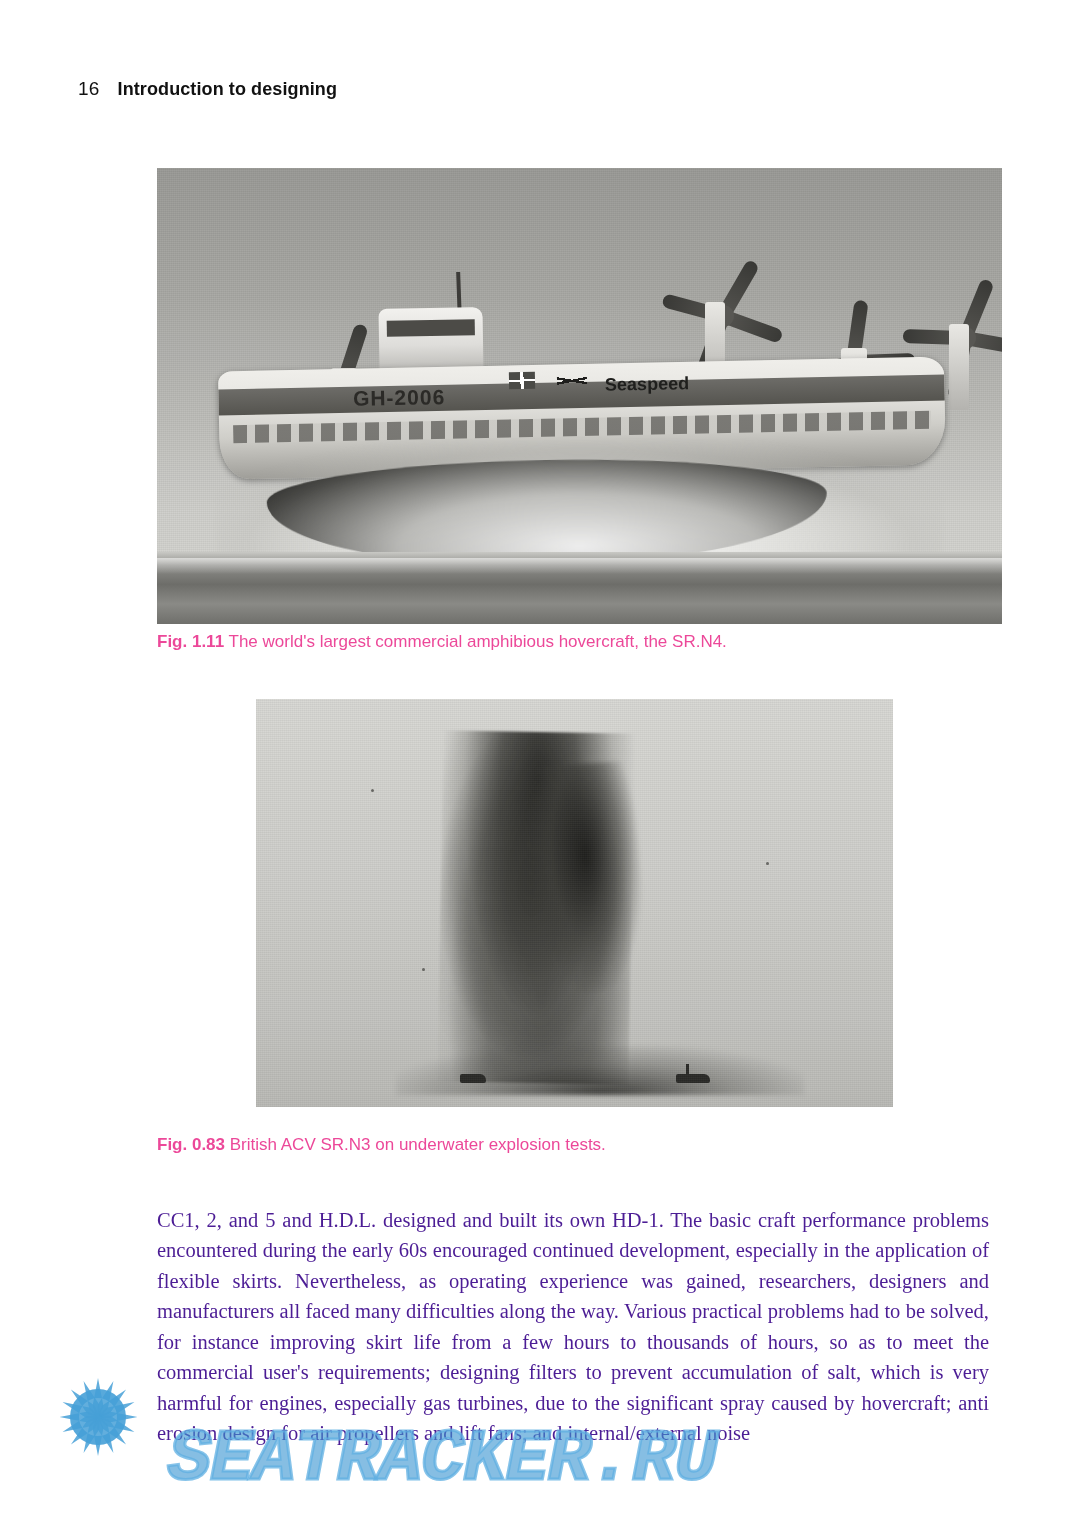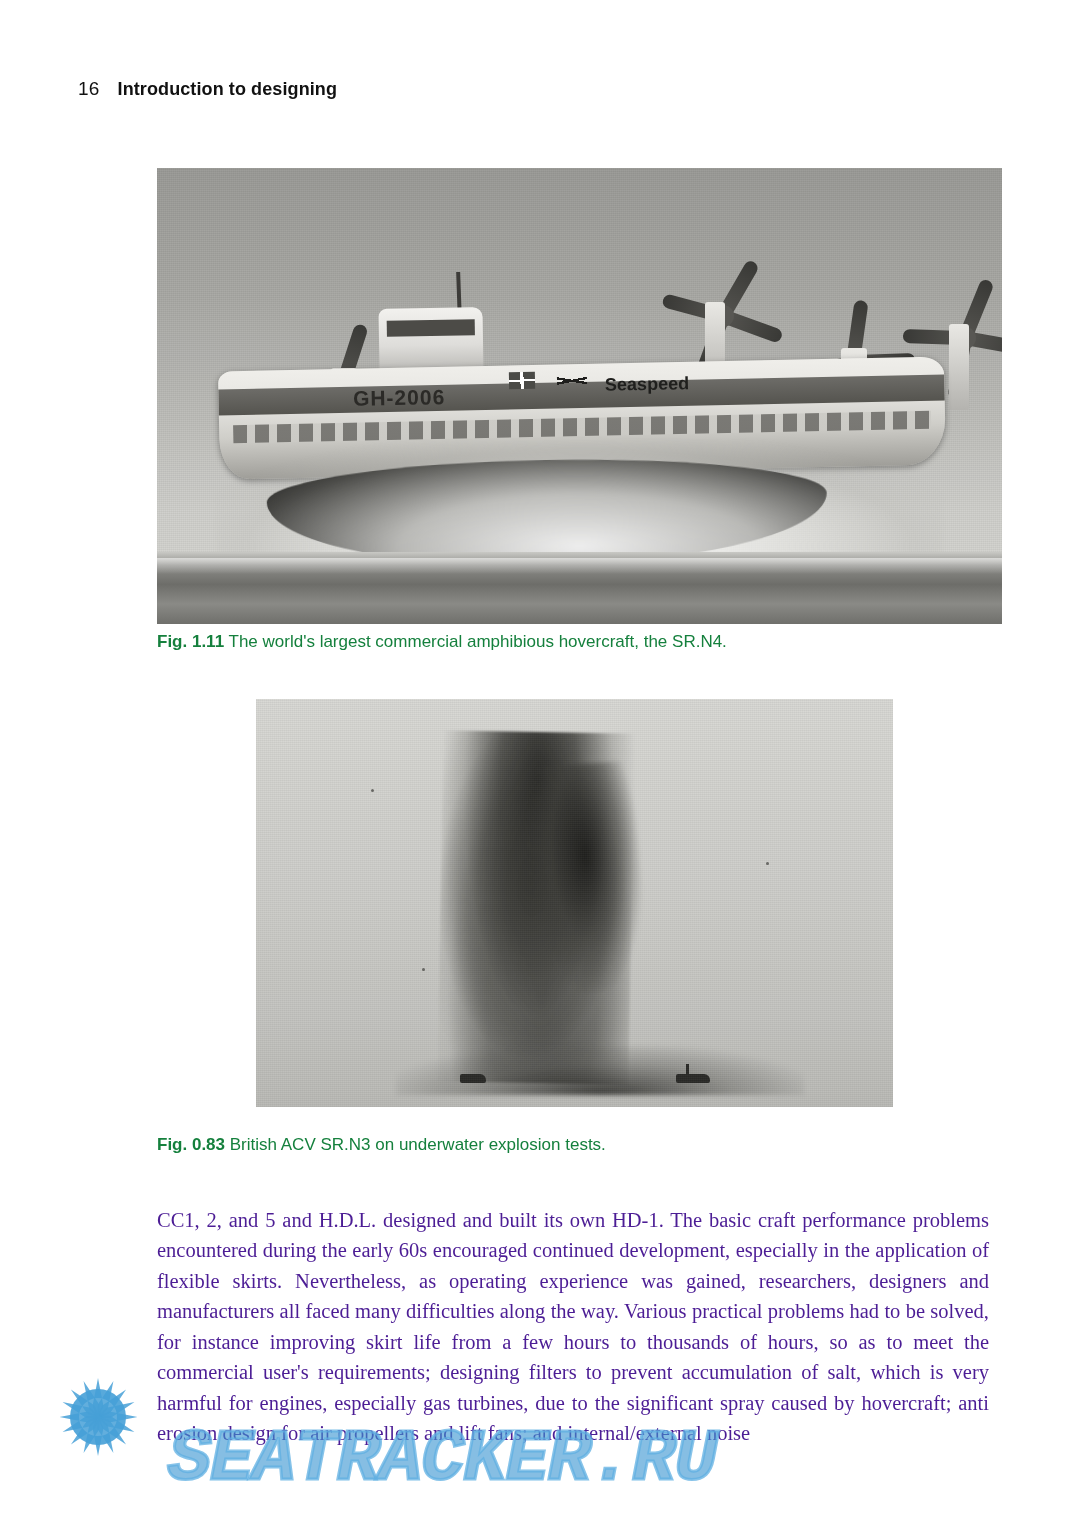--- a/index.html
+++ b/index.html
@@ -61,21 +61,21 @@
     height: 100%;
     position: relative;
     overflow: hidden;
     background: #cfcfcb;
   }
 
   .caption {
     position: absolute;
     font-family: "Liberation Sans", sans-serif;
     font-size: 17px;
-    color: #15803d;
+    color: #ec4899;
     white-space: nowrap;
   }
   .caption .lbl {
     font-weight: bold;
   }
   .cap1 { top: 632px; left: 157px; }
   .cap2 { top: 1135px; left: 157px; }
 
   
   .body-text {

